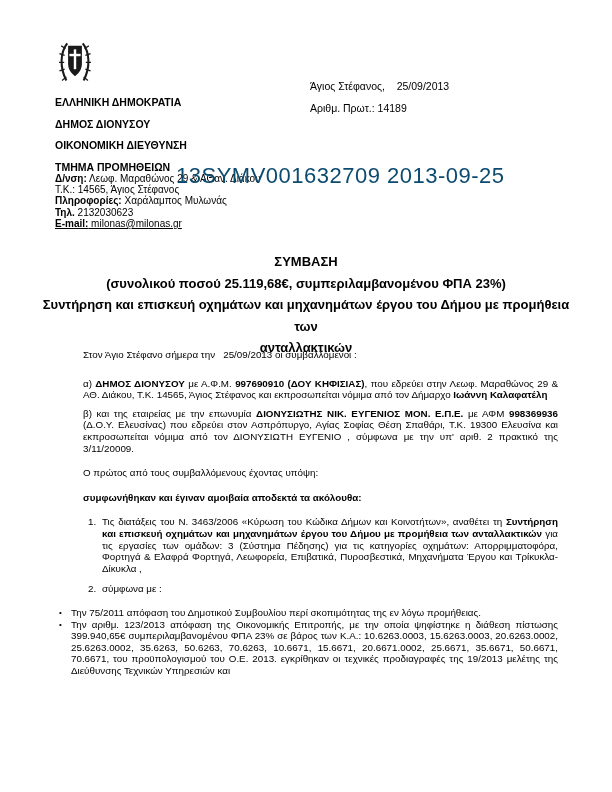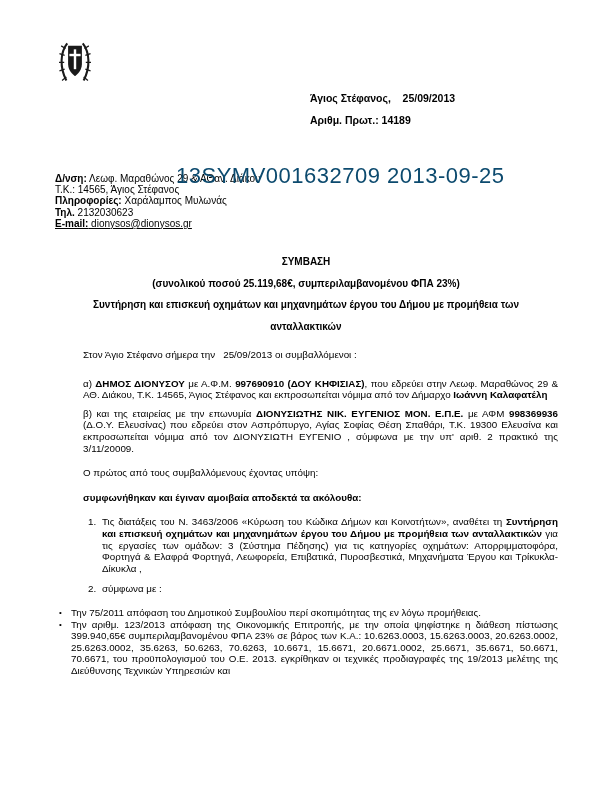--- a/index.html
+++ b/index.html
@@ -9,25 +9,25 @@
     font-family:"Liberation Sans","DejaVu Sans",sans-serif; color:#000;
     overflow:hidden; margin:0 auto;
   }
   .emblem { position:absolute; left:56px; top:38px; width:38px; height:52px; }
   .watermark {
     position:absolute; left:176px; top:163px; font-size:22px; color:#0c4a6e;
     letter-spacing:0.5px; white-space:nowrap; z-index:5;
   }
   .org-block { position:absolute; left:55px; top:92px; font-weight:bold; font-size:10.5px; }
   .org-block > div { line-height:21.6px; }
-  .date-block { position:absolute; left:310px; top:88px; font-weight:bold; font-size:10.5px; }
+  .date-block { position:absolute; left:310px; top:76px; font-weight:normal; font-size:10.5px; }
   .date-block > div { line-height:21.6px; }
   .contact-block { position:absolute; left:55px; top:173px; font-size:10px; }
   .contact-block > div { line-height:11.2px; }
-  .title-block { position:absolute; left:40px; right:40px; top:251px; text-align:center; font-weight:bold; font-size:10px; }
+  .title-block { position:absolute; left:40px; right:40px; top:251px; text-align:center; font-weight:bold; font-size:13px; }
   .title-block > div { line-height:21.6px; }
   .body-block { position:absolute; left:55px; top:349px; width:503px; font-size:9.8px; }
   .para { line-height:11.6px;margin-left:28px; }
   .just { text-align:justify; }
   .pre { white-space:pre-wrap; }
   .b { font-weight:bold; }
   .u { text-decoration:underline; }
   .m7  { margin-bottom:7px; }
   .m9  { margin-bottom:9px; }
   .m12 { margin-bottom:12px; }
@@ -55,32 +55,38 @@
         <path d="M33 10 L38 7 M34 18 L40 16 M34.5 26 L40.5 26 M34 34 L40 36 M32 43 L37 47"></path>
       </g>
       <path d="M14 7 h16 v21 c0 9 -8 14 -8 14 s-8 -5 -8 -14 z" fill="#1a1a1a"></path>
       <rect x="20.6" y="11" width="2.8" height="23" fill="#ffffff"></rect>
       <rect x="15.5" y="16.2" width="13" height="2.8" fill="#ffffff"></rect>
     </svg>
   </div>
 
   <div class="watermark">13SYMV001632709 2013-09-25</div>
 
+  <div class="org-block">
+    <div>ΕΛΛΗΝΙΚΗ ΔΗΜΟΚΡΑΤΙΑ</div>
+    <div>ΔΗΜΟΣ ΔΙΟΝΥΣΟΥ</div>
+    <div>ΟΙΚΟΝΟΜΙΚΗ ΔΙΕΥΘΥΝΣΗ</div>
+    <div>ΤΜΗΜΑ ΠΡΟΜΗΘΕΙΩΝ</div>
+  </div>
 
   <div class="date-block">
     <div class="pre">Άγιος Στέφανος,    25/09/2013</div>
     <div>Αριθμ. Πρωτ.: 14189</div>
   </div>
 
   <div class="contact-block">
     <div><span class="b">Δ/νση:</span><span> Λεωφ. Μαραθώνος 29 &amp; ΑΘαν. Διάκου</span></div>
     <div><span>Τ.Κ.: 14565, Άγιος Στέφανος</span></div>
     <div><span class="b">Πληροφορίες:</span><span> Χαράλαμπος Μυλωνάς</span></div>
     <div><span class="b">Τηλ.</span><span> 2132030623</span></div>
-    <div><span class="b u">E-mail:</span><span class="u"> dionysos@dionysos.gr</span></div>
+    <div><span class="b u">E-mail:</span><span class="u"> milonas@milonas.gr</span></div>
   </div>
 
   <div class="title-block">
     <div>ΣΥΜΒΑΣΗ</div>
     <div>(συνολικού ποσού 25.119,68€, συμπεριλαμβανομένου ΦΠΑ 23%)</div>
     <div>Συντήρηση και επισκευή οχημάτων και μηχανημάτων έργου του Δήμου με προμήθεια των</div>
     <div>ανταλλακτικών</div>
   </div>
 
   <div class="body-block">

